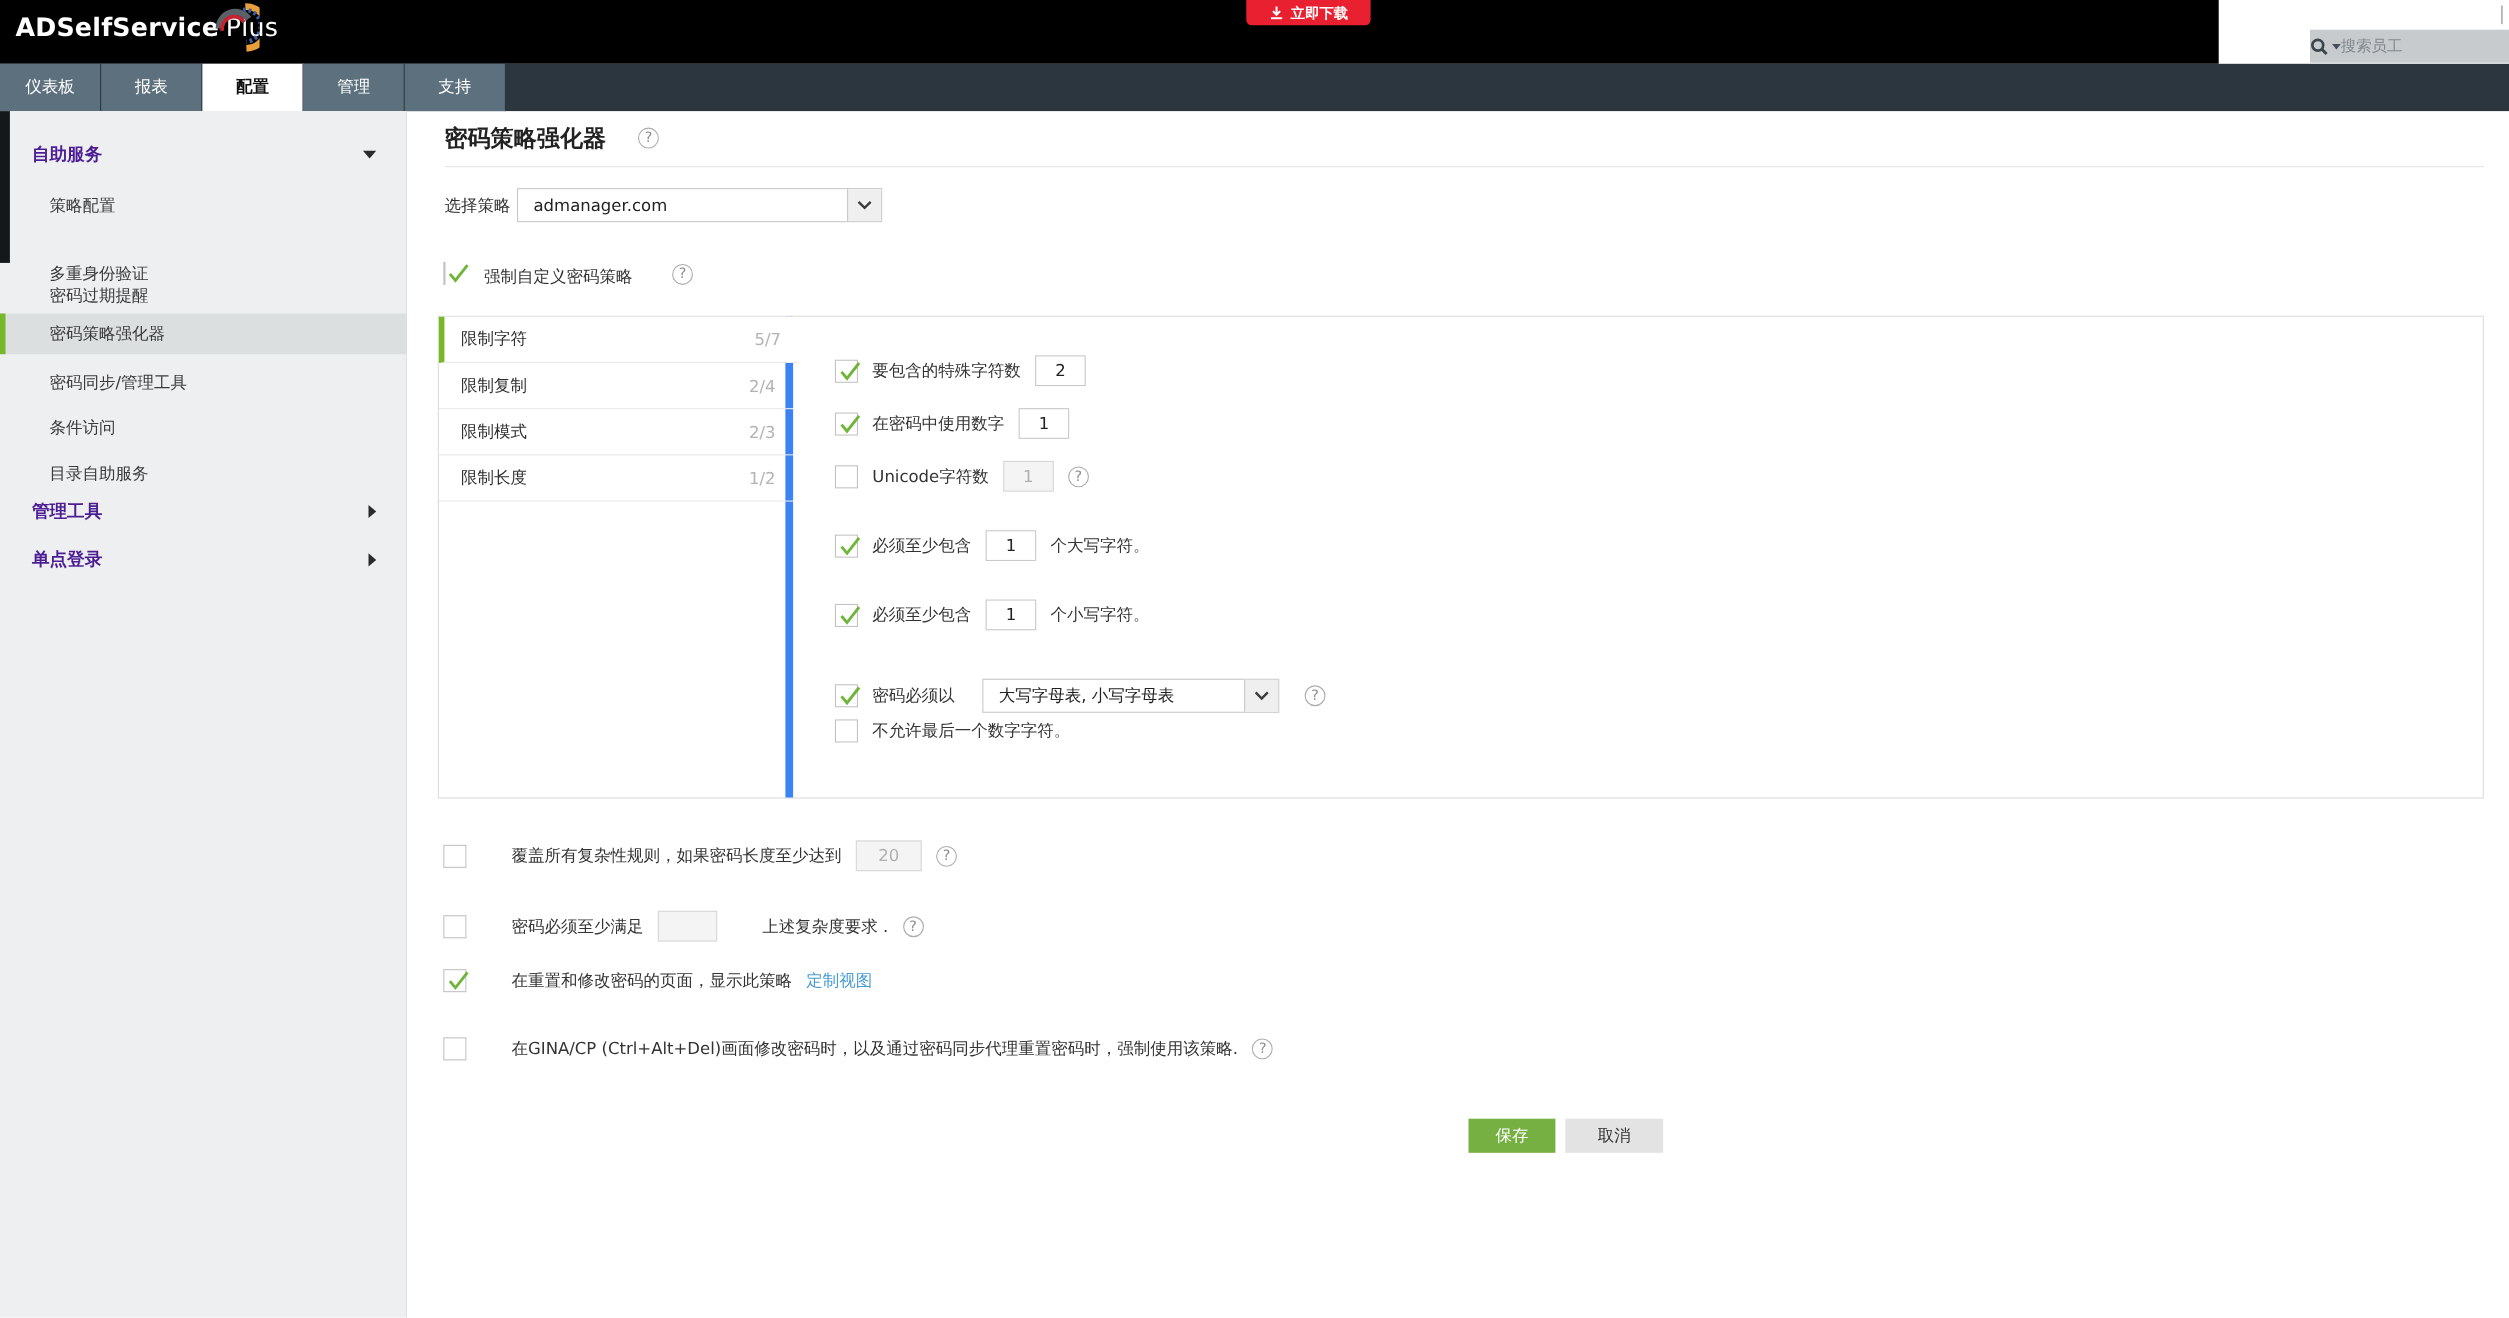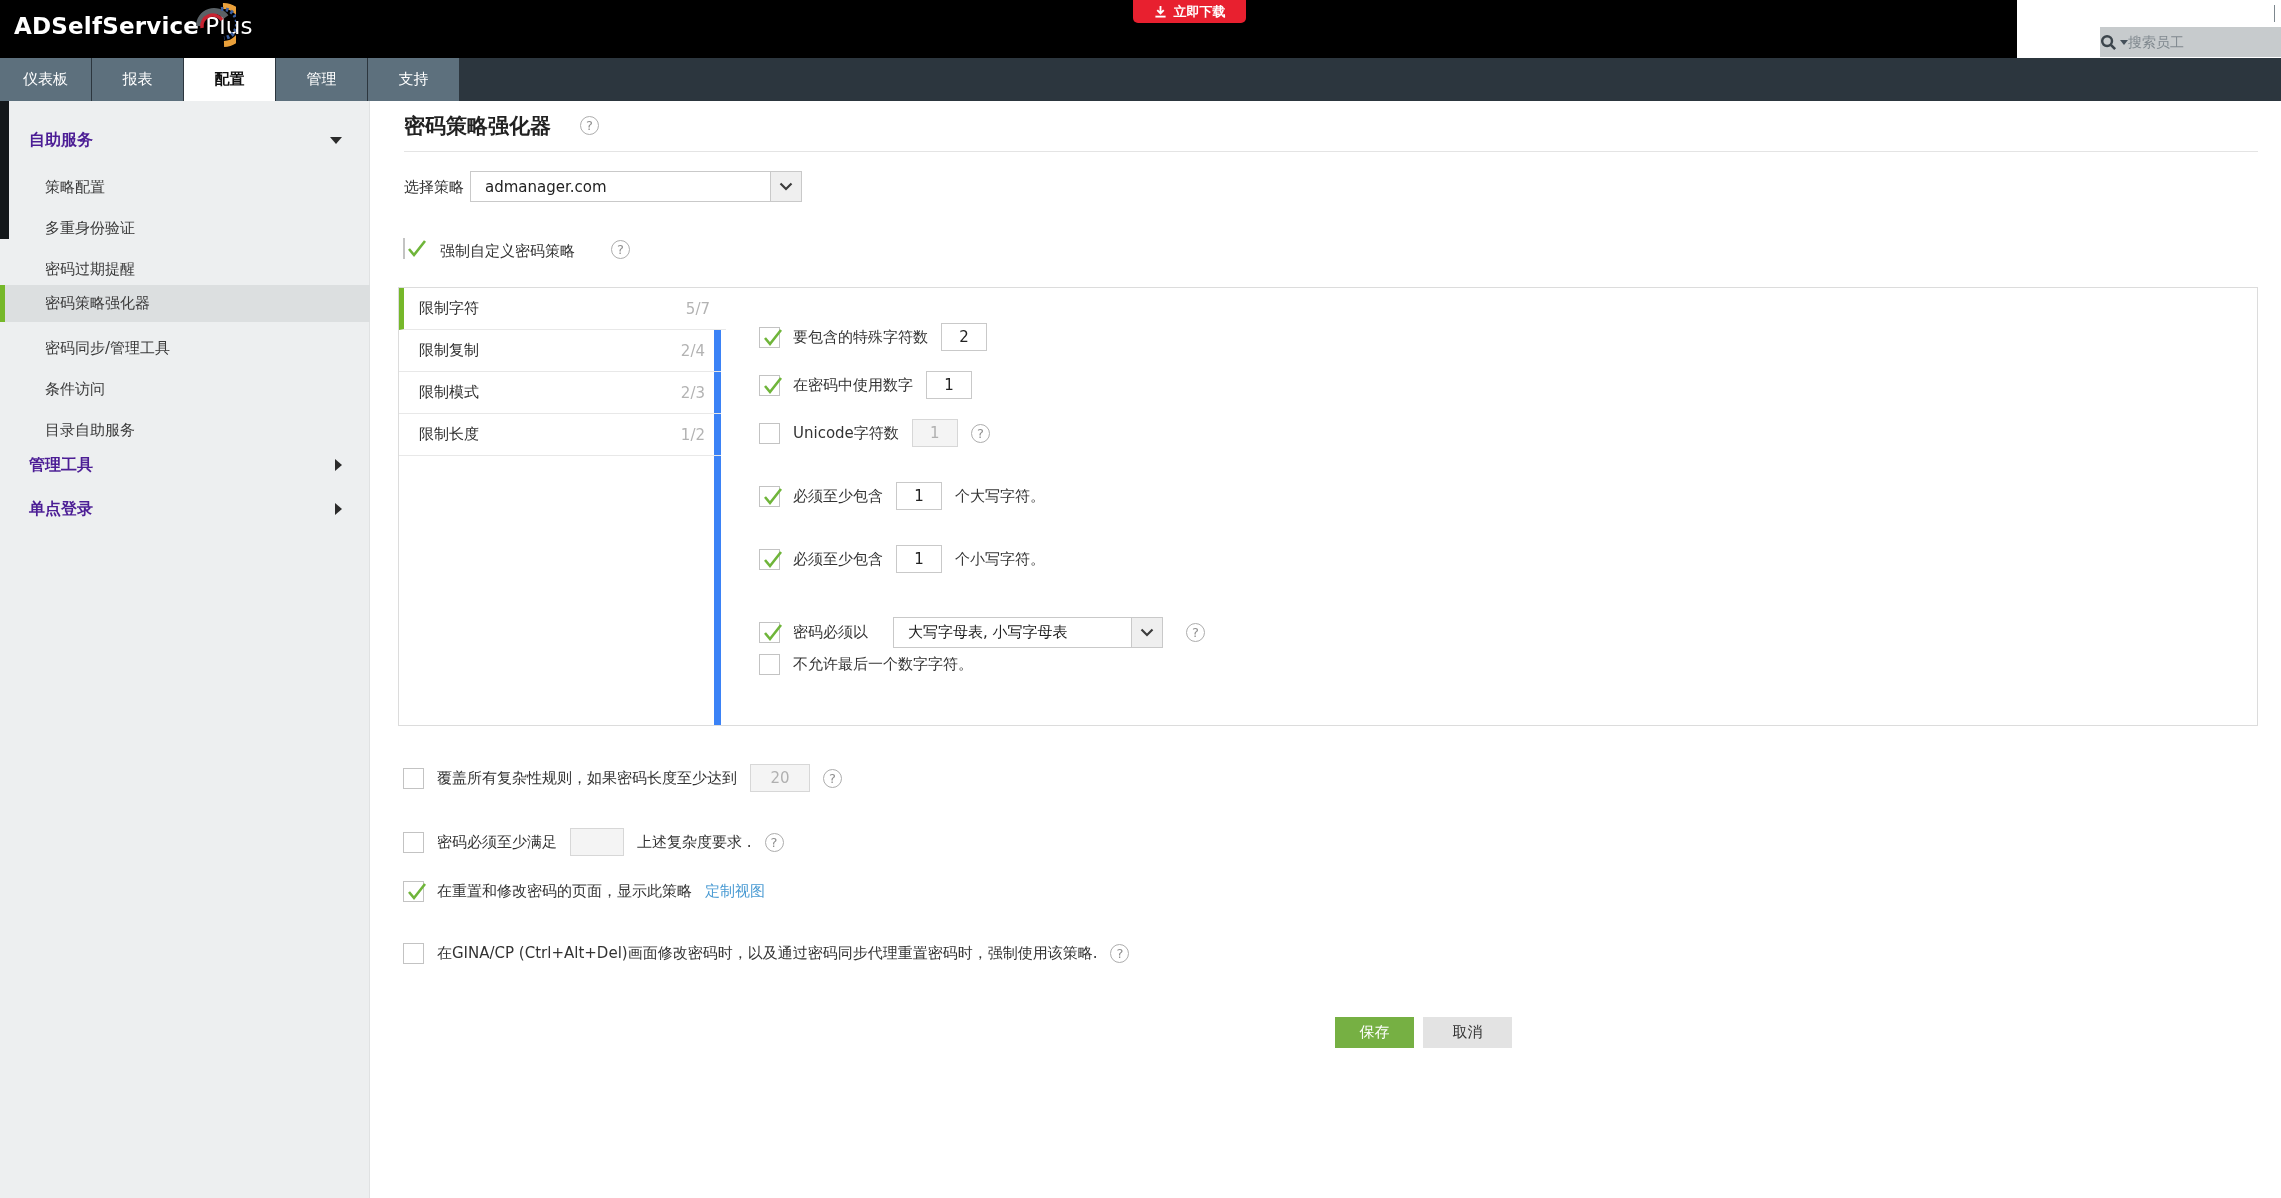--- a/index.html
+++ b/index.html
@@ -74,21 +74,21 @@
   .rule-row { position:absolute; display:flex; align-items:center; }
   .rule-row .lbl { font-size:15px; color:#333; white-space:nowrap; }
   .num-input { width:46px; height:28px; border:1px solid #c9c9c9; text-align:center; font-size:15px; color:#222;
                font-family:inherit; outline:none; background:#fff; }
   .num-input.disabled { background:#f4f4f4; border-color:#d7d7d7; color:#b0b0b0; }
 
   .must-dd { width:270px; height:31px; }
 
   
   .bottom-row { position:absolute; display:flex; align-items:center; }
-  .bottom-row .lbl { font-size:15px; color:#333; white-space:nowrap; }
+  .bottom-row .lbl { font-size:15px; color:#333; white-space:nowrap;margin-left:28px; }
   .link { color:#4a9bd3; font-size:15px; cursor:pointer; white-space:nowrap; }
 
   .btn { position:absolute; top:1017px; height:31px; border:none; font-size:15px; font-family:inherit; cursor:pointer;
          display:flex; align-items:center; justify-content:center; }
   .btn-save { left:1335px; width:79px; background:#76b043; color:#fff; }
   .btn-cancel { left:1423px; width:89px; background:#e3e3e3; color:#333; }
 </style>
 </head>
 <body>
 
@@ -141,21 +141,21 @@
 
 
 <div class="abs sidebar">
   <div class="side-sec" style="top:24px;">
     <span class="lbl">自助服务</span>
     <span class="caret-down"></span>
   </div>
   <div class="side-item" style="top:71px;">
       <span class="lbl">策略配置</span>
     </div>
-  <div class="side-item" style="top:112px;">
+  <div class="side-item" style="top:128px;align-items:flex-end;">
       <span class="lbl">多重身份验证</span>
     </div>
   <div class="side-item" style="top:153px;">
       <span class="lbl">密码过期提醒</span>
     </div>
   <div class="side-item selected" style="top:184px;">
       <span class="lbl">密码策略强化器</span>
     </div>
   <div class="side-item" style="top:232px;">
       <span class="lbl">密码同步/管理工具</span>

